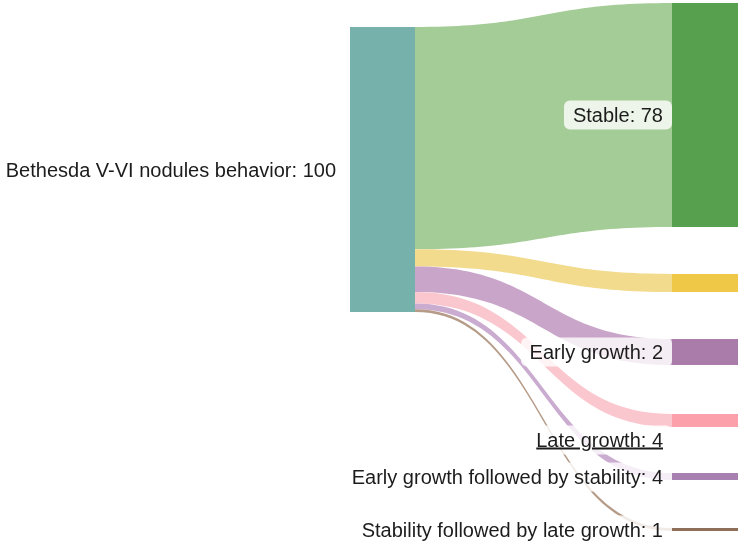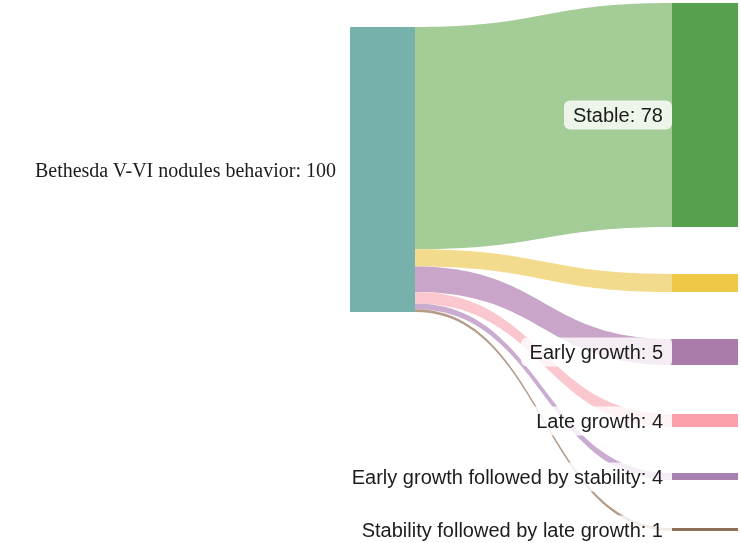--- a/index.html
+++ b/index.html
@@ -46,20 +46,20 @@
       <path d="M415,309.15 C543.5,309.15 543.5,528 672,528 L672,531 C543.5,531 543.5,312 415,312 Z" fill="#b69c88"></path>
       <rect x="350" y="27" width="65" height="285" fill="#76b2ab"></rect>
       <rect x="672" y="3" width="66" height="224" fill="#57a04d"></rect>
       <rect x="672" y="274" width="66" height="18" fill="#eec846"></rect>
       <rect x="672" y="339" width="66" height="26" fill="#a97ca9"></rect>
       <rect x="672" y="414" width="66" height="13" fill="#fca0ac"></rect>
       <rect x="672" y="473" width="66" height="7" fill="#a87fb1"></rect>
       <rect x="672" y="528" width="66" height="3" fill="#8f6f58"></rect>
     </svg>
 
-  <div class="chart-label source-label" style="top: 169.5px; font-family: Liberation Serif, serif;">Bethesda V-VI nodules behavior: 100</div>
+  <div class="chart-label source-label" style="top: 169.5px;">Bethesda V-VI nodules behavior: 100</div>
 
   <div class="chart-label target-label" style="top: 115px;">Stable: 78</div>
-  <div class="chart-label target-label" style="top: 352px;">Early growth: 5</div>
-  <div class="chart-label target-label" style="top: 421px;">Late growth: 4</div>
+  <div class="chart-label target-label" style="top: 352px;">Early growth: 2</div>
+  <div class="chart-label target-label" style="top: 440px; text-decoration: underline;">Late growth: 4</div>
   <div class="chart-label target-label" style="top: 476.5px;">Early growth followed by stability: 4</div>
   <div class="chart-label target-label" style="top: 529.5px;">Stability followed by late growth: 1</div>
 </div>
 
 </body></html>

